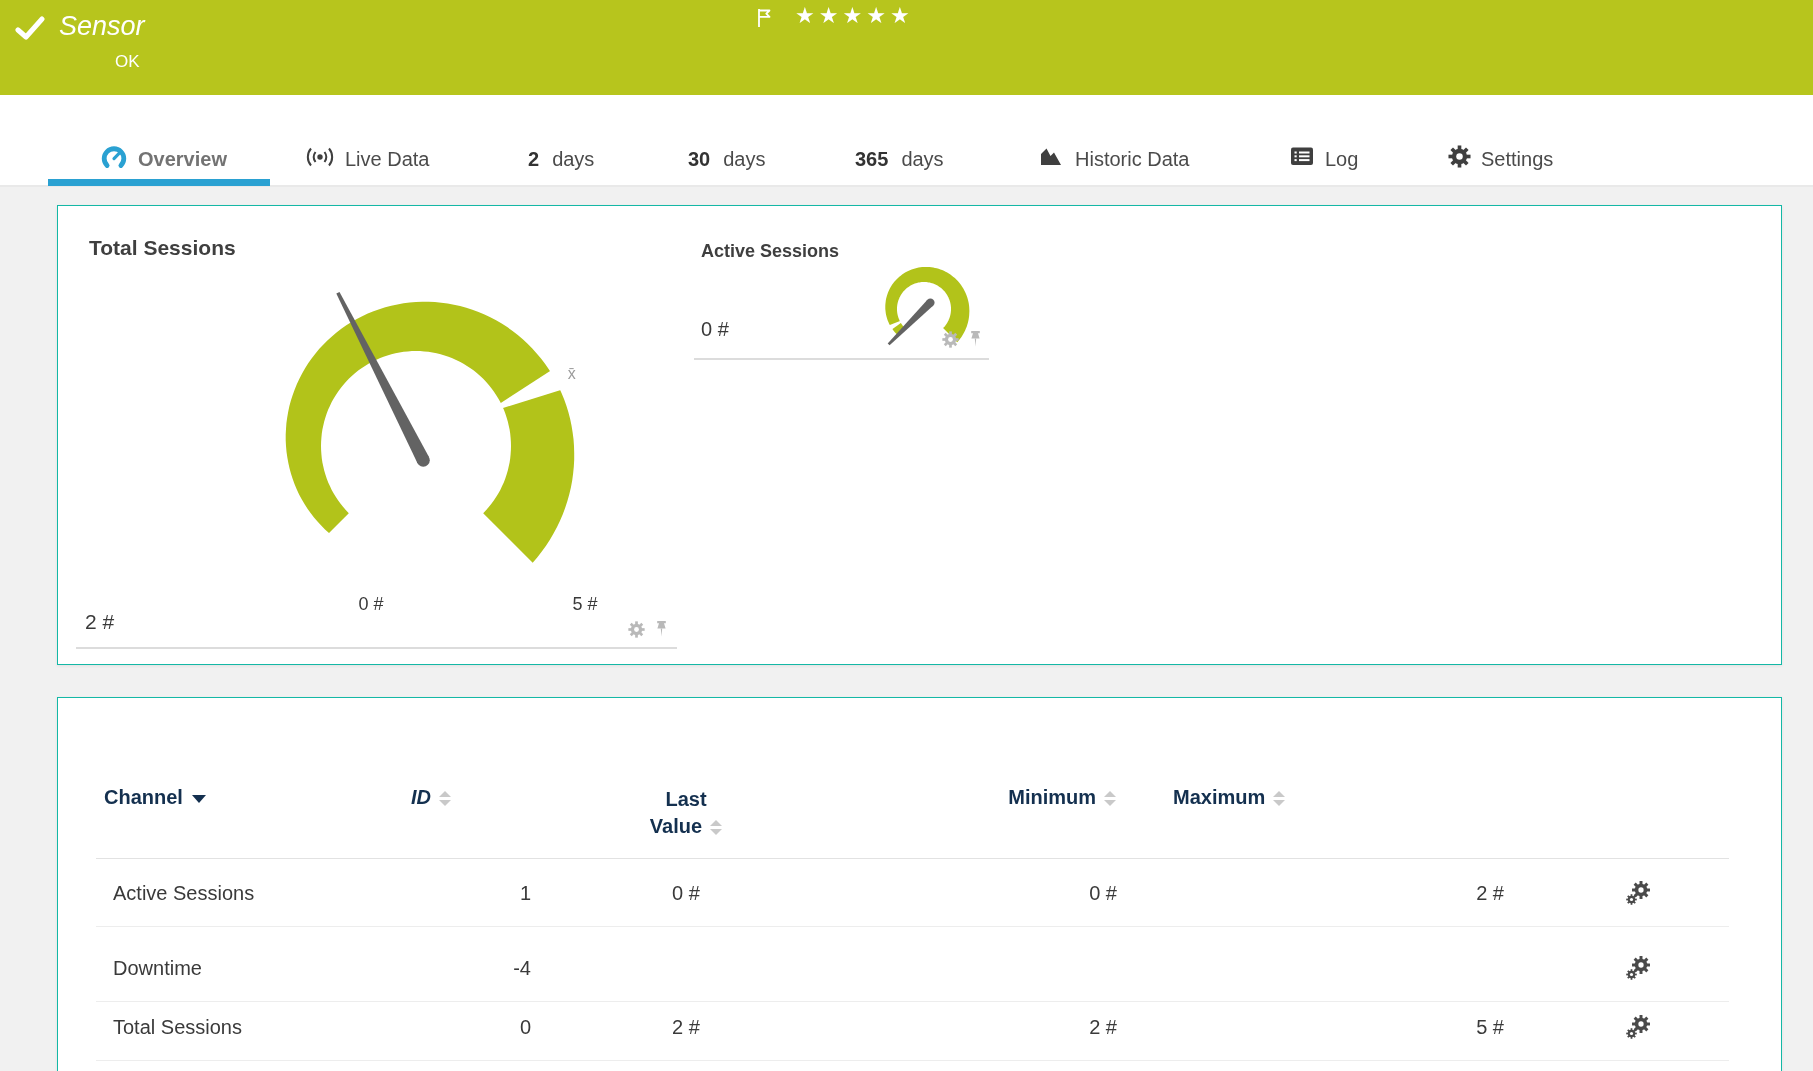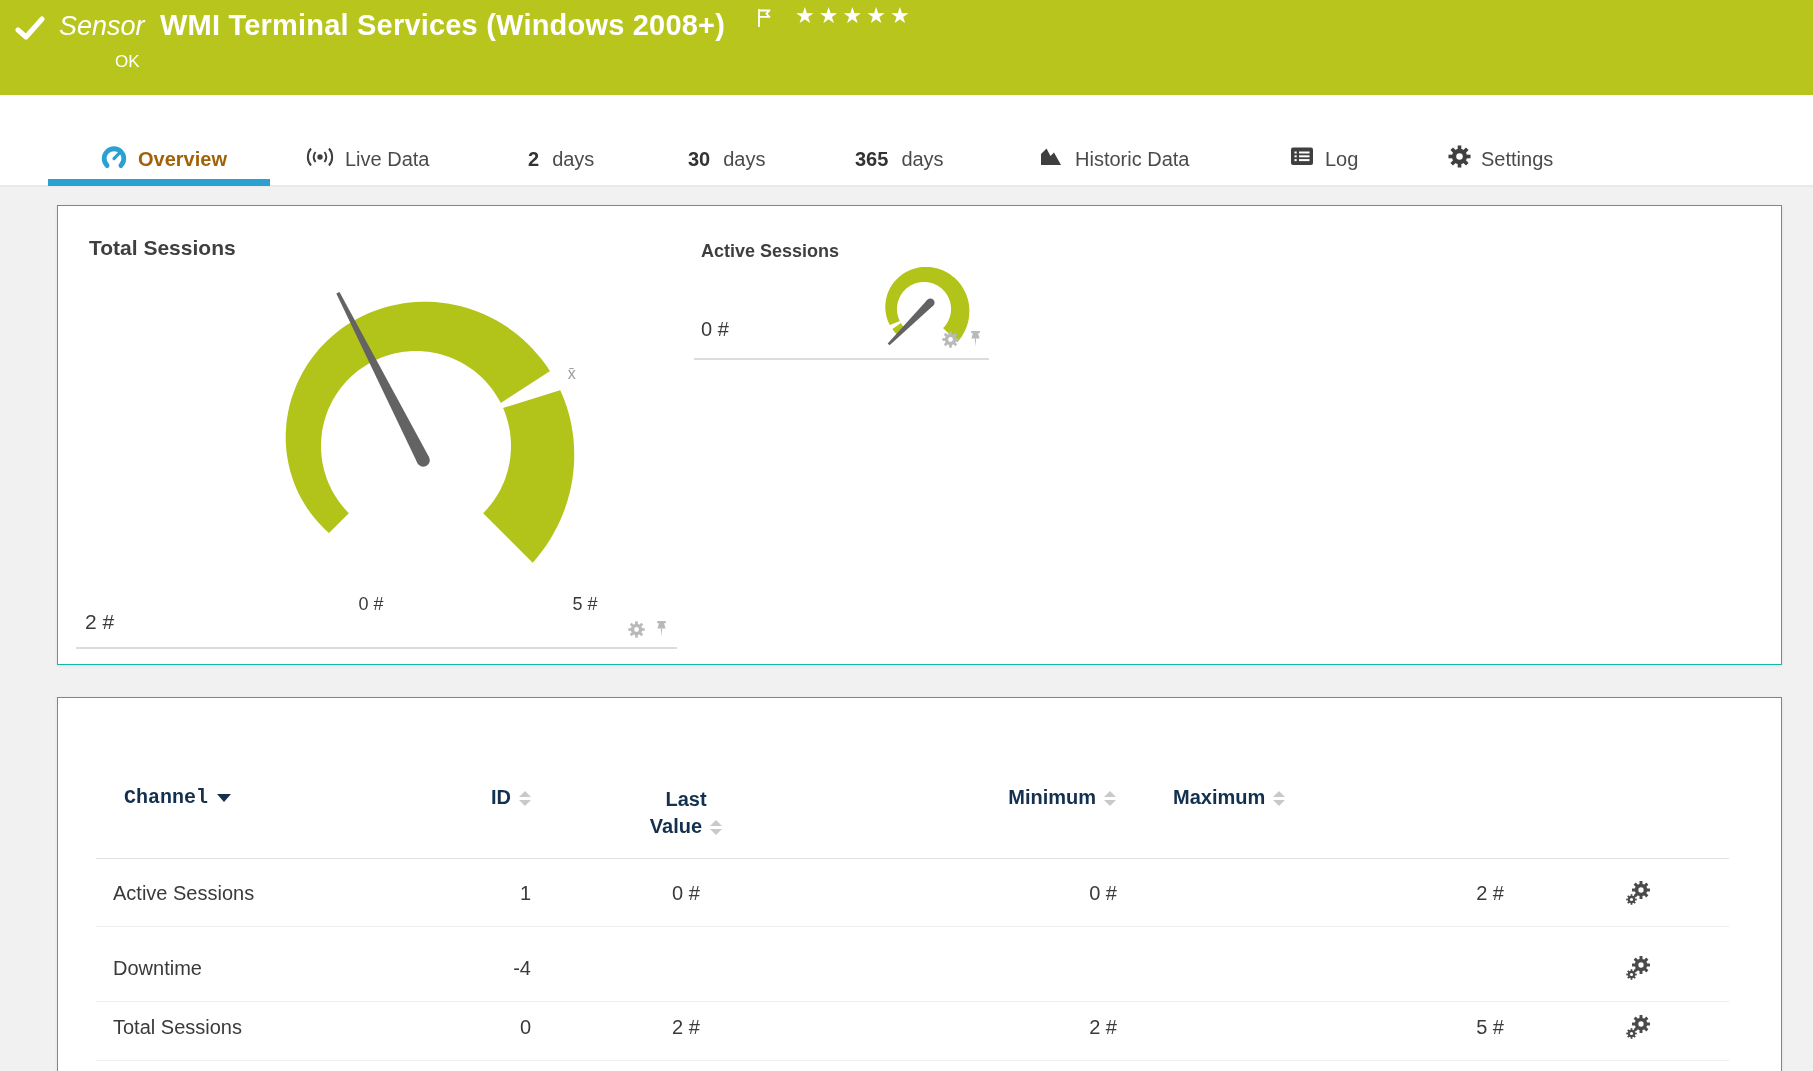--- a/index.html
+++ b/index.html
@@ -14,21 +14,21 @@
   .bc{position:absolute;left:59px;top:11px;font-style:italic;font-size:27px;font-weight:400;}
   .title{position:absolute;left:160px;top:9px;font-size:29px;font-weight:700;letter-spacing:.2px;}
   .flag-wrap{position:absolute;left:757px;top:8px;}
   .stars{position:absolute;left:795px;top:3px;font-size:22px;letter-spacing:4px;}
   .ok{position:absolute;left:95px;top:52px;font-size:17px;margin-left:20px;}
   
   .tabsbar{position:absolute;left:0;top:95px;width:1813px;height:90px;background:#fff;border-bottom:2px solid #e9e9e9;}
   .tab{position:absolute;top:49px;height:30px;display:flex;align-items:center;gap:10px;font-size:20px;color:#4b4b4b;cursor:pointer;white-space:nowrap;}
   .tab .num{font-weight:700;color:#333;}
   .tab .dlbl{margin-left:3px;}
-  .tab.active .tlabel{color:#a16207;font-weight:600;}
+  .tab.active .tlabel{color:#737373;font-weight:600;}
   .active-underline{position:absolute;left:48px;top:84px;width:222px;height:7px;background:#2aa1d2;}
   
   .card{position:absolute;background:#fff;border:1px solid #14b8a6;box-shadow:0 1px 3px rgba(0,0,0,.07);}
   #card-gauges{left:57px;top:205px;width:1723px;height:458px;}
   #card-table{left:57px;top:697px;width:1723px;height:374px;}
   
   .gtitle{position:absolute;font-weight:700;color:#3f3f3f;}
   #g1-title{left:31px;top:30px;font-size:21px;}
   #g2-title{left:643px;top:35px;font-size:18px;}
   #g1-svg{position:absolute;left:180px;top:50px;}
@@ -42,22 +42,22 @@
   .gsep{position:absolute;height:2px;background:#dcdcdc;}
   #g1-sep{left:18px;top:441px;width:601px;}
   #g2-sep{left:636px;top:152px;width:295px;}
   .gtools{position:absolute;display:flex;gap:9px;align-items:flex-end;}
   #g1-tools{left:570px;top:414px;}
   #g2-tools{left:884px;top:124px;}
   .gtools > span{cursor:pointer;line-height:0;}
   
   .thead{position:absolute;left:38px;top:88px;width:1633px;font-size:20px;font-weight:700;color:#14304f;}
   .th{position:absolute;top:0;cursor:pointer;}
-  #th-channel{left:28px;font-family:Liberation Mono, monospace;}
-  #th-id{left:235px;width:200px;text-align:right;}
+  #th-channel{left:8px;}
+  #th-id{left:235px;width:200px;text-align:center;font-style:italic;}
   #th-last{left:490px;width:200px;text-align:center;line-height:27px;}
   #th-min{left:720px;width:300px;text-align:right;}
   #th-max{left:1077px;width:300px;}
   .sorts{display:inline-block;vertical-align:middle;margin-left:8px;}
   .sorts i{display:block;width:0;height:0;border-left:6px solid transparent;border-right:6px solid transparent;}
   .sorts .up{border-bottom:6px solid #c9c9c9;margin-bottom:3px;}
   .sorts .dn{border-top:6px solid #c9c9c9;}
   .caret{display:inline-block;width:0;height:0;border-left:7px solid transparent;border-right:7px solid transparent;border-top:8px solid #14304f;margin-left:9px;vertical-align:middle;}
   .hdivider{position:absolute;left:38px;top:160px;width:1633px;height:1px;background:#e2e2e2;}
   .trow{position:absolute;left:38px;width:1633px;height:67px;border-bottom:1px solid #ededed;font-size:20px;color:#3a3a3a;}
@@ -73,21 +73,20 @@
 </head>
 <body>
 
 <div class="topbar">
   <span class="check-wrap">
     <svg width="30" height="27" viewBox="0 0 30 27">
       <polyline points="3,14 11,21 27,3" fill="none" stroke="#ffffff" stroke-width="5" stroke-linecap="round" stroke-linejoin="round"></polyline>
     </svg>
   </span>
   <span class="bc">Sensor</span>
-  <span class="title">WMI Terminal Services (Windows 2008+)</span>
   <span class="flag-wrap">
     <svg width="16" height="20" viewBox="0 0 16 20">
       <path d="M2 1 V19 M2 2.5 H12.5 L9.3 5.7 L12.5 8.9 H2" fill="none" stroke="#ffffff" stroke-width="1.8" stroke-linejoin="round"></path>
     </svg>
   </span>
   <span class="stars">★★★★★</span>
   <div class="ok">OK</div>
 </div>
 
 <div class="tabsbar">

